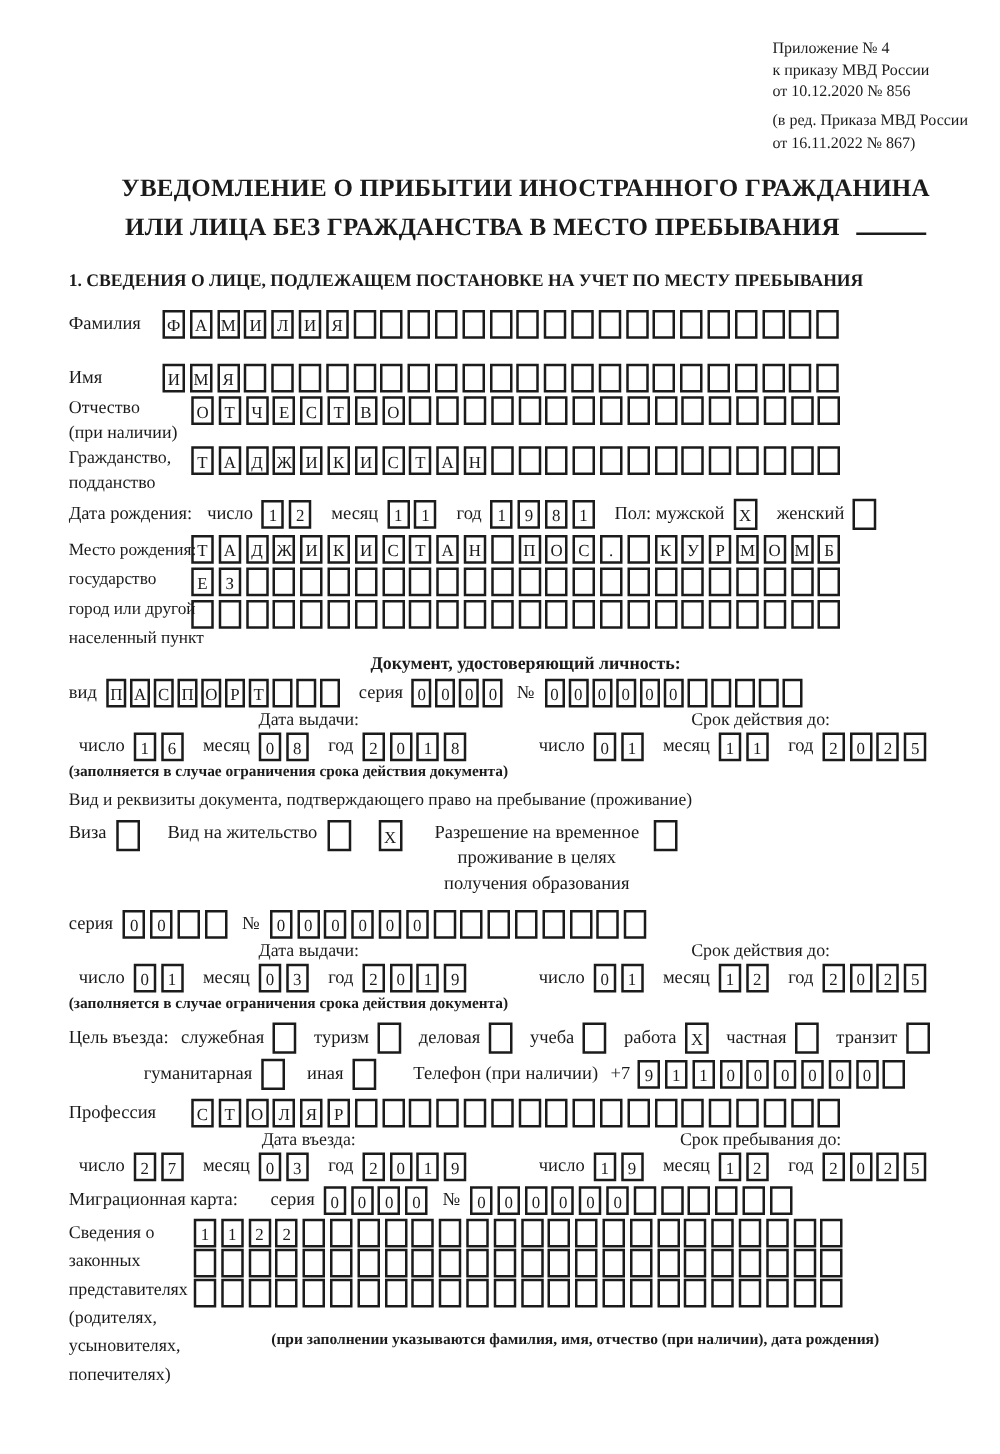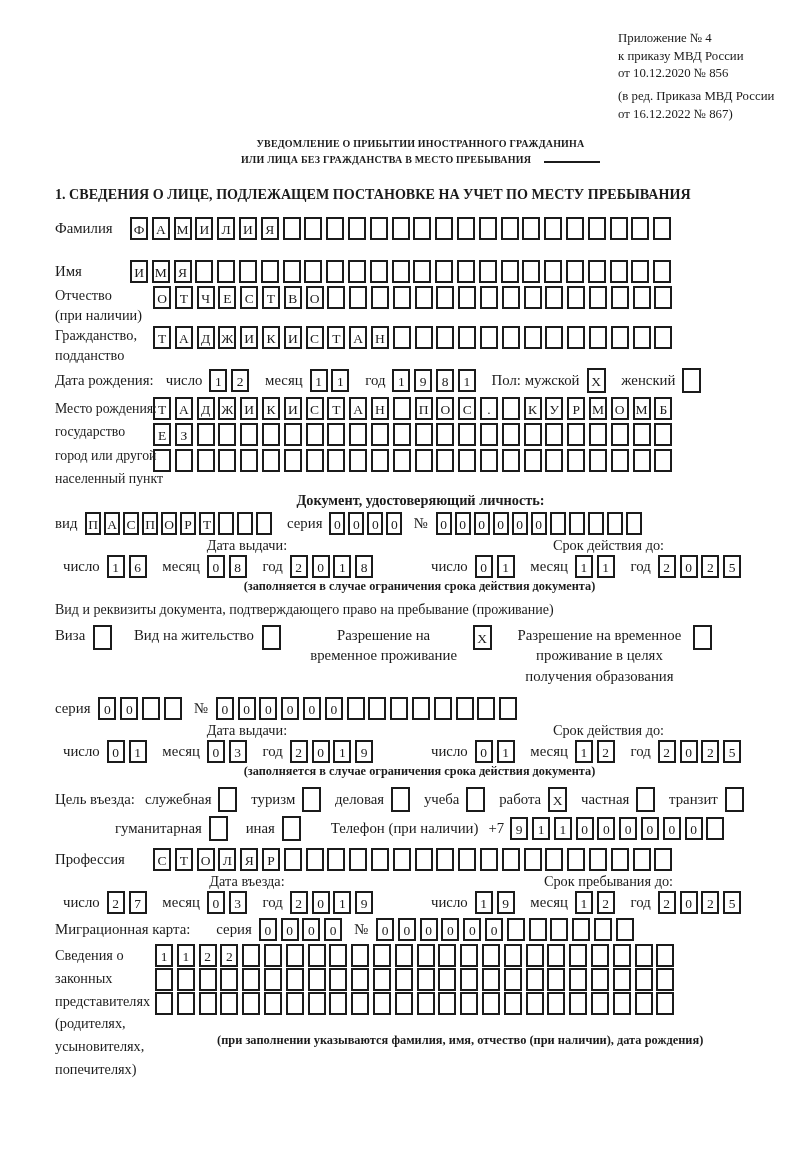--- a/index.html
+++ b/index.html
@@ -9,21 +9,21 @@
     font-family:"Liberation Serif","DejaVu Serif",serif;
     color:#1b1b1b;
   }
   .page { position:relative; width:800px; height:1163px; padding:30px 14px 8px 55px; overflow:hidden; background:#fff; }
 
   
   .hdr { margin-left:563px; font-size:12.8px; line-height:1.38; }
   .hdr .amend { margin-top:5px; }
   .forma { text-align:right; font-weight:bold; font-size:15px; letter-spacing:.4px; margin-top:13px; padding-right:10px; }
 
-  .title { text-align:center; font-weight:bold; font-size:10px; line-height:1.55; margin-top:13px; letter-spacing:.2px; }
+  .title { text-align:center; font-weight:bold; font-size:20px; line-height:1.55; margin-top:13px; letter-spacing:.2px; }
   .blank-line { display:inline-block; width:56px; border-bottom:2px solid #1b1b1b; margin-left:13px; }
 
   .sec1 { font-weight:bold; font-size:14.1px; margin-top:19px; white-space:nowrap; }
 
   
   .row { display:flex; align-items:center; }
   .row.top { align-items:flex-start; }
   .flabel { font-size:14.8px; flex:none; }
   .w75 { width:75px; } .w98 { width:98px; }
   .h40 { height:40px; }
@@ -52,21 +52,21 @@
 
   .doc-heading { text-align:center; font-weight:bold; font-size:14.3px; margin-top:2px; }
   .r-vid { margin-top:3px; }
   .vid-label { width:30px; }
 
   .dates { display:flex; align-items:flex-start; margin-top:2px; }
   .dg1 { width:368px; margin-left:8px; flex:none; }
   .dg2 { flex:1; }
   .dg-h { text-align:center; font-size:14.3px; margin-bottom:1px; }
   .dg-line { display:flex; align-items:center; }
-  .note { text-align:center; font-weight:bold; font-size:12.3px; margin-top:1px; padding-right:2px; }
+  .note { text-align:left; font-weight:bold; font-size:12.3px; margin-top:1px; padding-right:2px; }
 
   .intro { font-size:14px; line-height:1.62; margin-top:5px; }
 
   .r-visa { margin-top:3px; align-items:flex-start; }
   .opt { display:flex; align-items:flex-start; flex:none; }
   .opt-label { font-size:14.8px; line-height:1.4; margin-right:8px; }
   .ol-c2 { width:162px; text-align:center; }
   .ol-c3 { width:172px; text-align:center; }
   .gap18 { width:18px; flex:none; }
 
@@ -97,21 +97,21 @@
 <div class="page">
 
   <div class="hdr">
     <div>
         <div>Приложение № 4</div>
         <div>к приказу МВД России</div>
         <div>от 10.12.2020 № 856</div>
       </div>
     <div class="amend">
         <div>(в ред. Приказа МВД России</div>
-        <div>от 16.12.2022 № 867)</div>
+        <div>от 16.11.2022 № 867)</div>
       </div>
   </div>
 
 
   <div class="title">
     <div>УВЕДОМЛЕНИЕ О ПРИБЫТИИ ИНОСТРАННОГО ГРАЖДАНИНА</div>
     <div><span>ИЛИ ЛИЦА БЕЗ ГРАЖДАНСТВА В МЕСТО ПРЕБЫВАНИЯ</span><span class="blank-line"></span></div>
   </div>
 
   <div class="sec1">1. СВЕДЕНИЯ О ЛИЦЕ, ПОДЛЕЖАЩЕМ ПОСТАНОВКЕ НА УЧЕТ ПО МЕСТУ ПРЕБЫВАНИЯ</div>
@@ -462,21 +462,20 @@
     </span>
     <span class="gap18"></span>
     <span class="opt">
       <span class="opt-label">Вид на жительство</span>
       <span class="cells checkbox">
           <span class="cell"></span>
         </span>
     </span>
     <span class="gap18"></span>
     <span class="opt">
-      <span class="opt-label ol-c2">Разрешение на временное проживание</span>
       <span class="cells checkbox">
           <span class="cell">X</span>
         </span>
     </span>
     <span class="gap18"></span>
     <span class="opt">
       <span class="opt-label ol-c3">Разрешение на временное проживание в целях получения образования</span>
       <span class="cells checkbox">
           <span class="cell"></span>
         </span>

